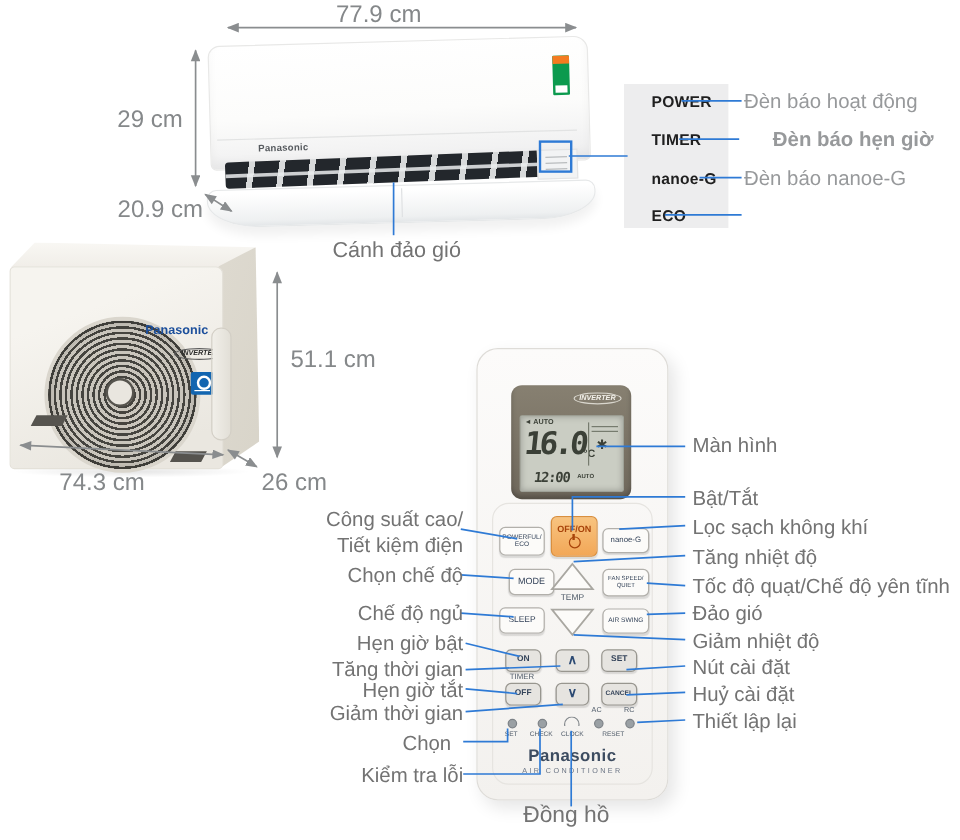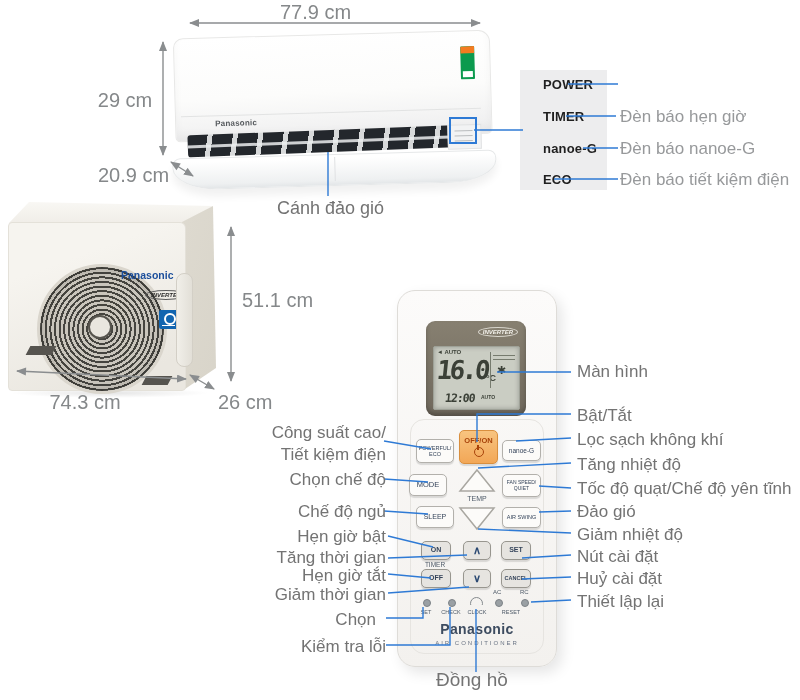--- a/index.html
+++ b/index.html
@@ -149,23 +149,23 @@
     <div class="ou-foot" style="left:23px;top:150px;"></div>
     <div class="ou-foot" style="left:139px;top:180px;"></div>
   </div>
 
   <div class="abs" id="ind-panel">
     <div class="panel-item" style="top:7px;">POWER</div>
     <div class="panel-item" style="top:39px;">TIMER</div>
     <div class="panel-item" style="top:71px;">nanoe-G</div>
     <div class="panel-item" style="top:102px;">ECO</div>
   </div>
-  <div class="abs panel-desc" style="left:620px;top:107px;">Đèn báo hẹn giờ</div>
+  <div class="abs panel-desc" style="left:620px;top:75px;">Đèn báo hoạt động</div>
+  <div class="abs panel-desc" style="left:644px;top:107px;font-weight:bold;">Đèn báo hẹn giờ</div>
   <div class="abs panel-desc" style="left:620px;top:139px;">Đèn báo nanoe-G</div>
-  <div class="abs panel-desc" style="left:620px;top:170px;">Đèn báo tiết kiệm điện</div>
 
   <div class="abs dim" style="left:280px;top:1px;width:105px;text-align:left;">77.9 cm</div>
   <div class="abs dim" style="left:95px;top:89px;width:60px;text-align:center;">29 cm</div>
   <div class="abs dim" style="left:98px;top:164px;">20.9 cm</div>
   <div class="abs dim" style="left:242px;top:289px;">51.1 cm</div>
   <div class="abs dim" style="left:45px;top:391px;width:80px;text-align:center;">74.3 cm</div>
   <div class="abs dim" style="left:218px;top:391px;">26 cm</div>
   <div class="abs lbl" style="left:277px;top:198px;font-size:18px;">Cánh đảo gió</div>
 
   <div class="abs" id="remote">
@@ -192,21 +192,21 @@
     <div class="btn btn-orange" style="left:61px;top:139px;width:37px;height:32px;font-size:7.5px;font-weight:bold;">
       <span>OFF/ON</span>
       <div class="pwr-sym">
           <span></span>
         </div>
     </div>
     <div class="btn" style="left:104px;top:149px;width:37px;height:19px;font-size:6.5px;">
       <span>nanoe-G</span>
     </div>
 
-    <div class="btn" style="left:11px;top:183px;width:36px;height:20px;font-size:7.5px;">
+    <div class="btn" style="left:26px;top:183px;width:36px;height:20px;font-size:7.5px;">
       <span>MODE</span>
     </div>
     <svg class="abs" style="left:60px;top:177px;" width="38" height="25">
       <polygon points="19,2 36,23 2,23" fill="#fcfbf9" stroke="#a9a7a1" stroke-width="1.5"></polygon>
     </svg>
     <div class="btn" style="left:104px;top:183px;width:37px;height:21px;font-size:5px;">
       <span>FAN SPEED/</span>
       <span>QUIET</span>
     </div>
     <div class="grp-lbl" style="left:60px;top:204px;width:38px;">TEMP</div>

